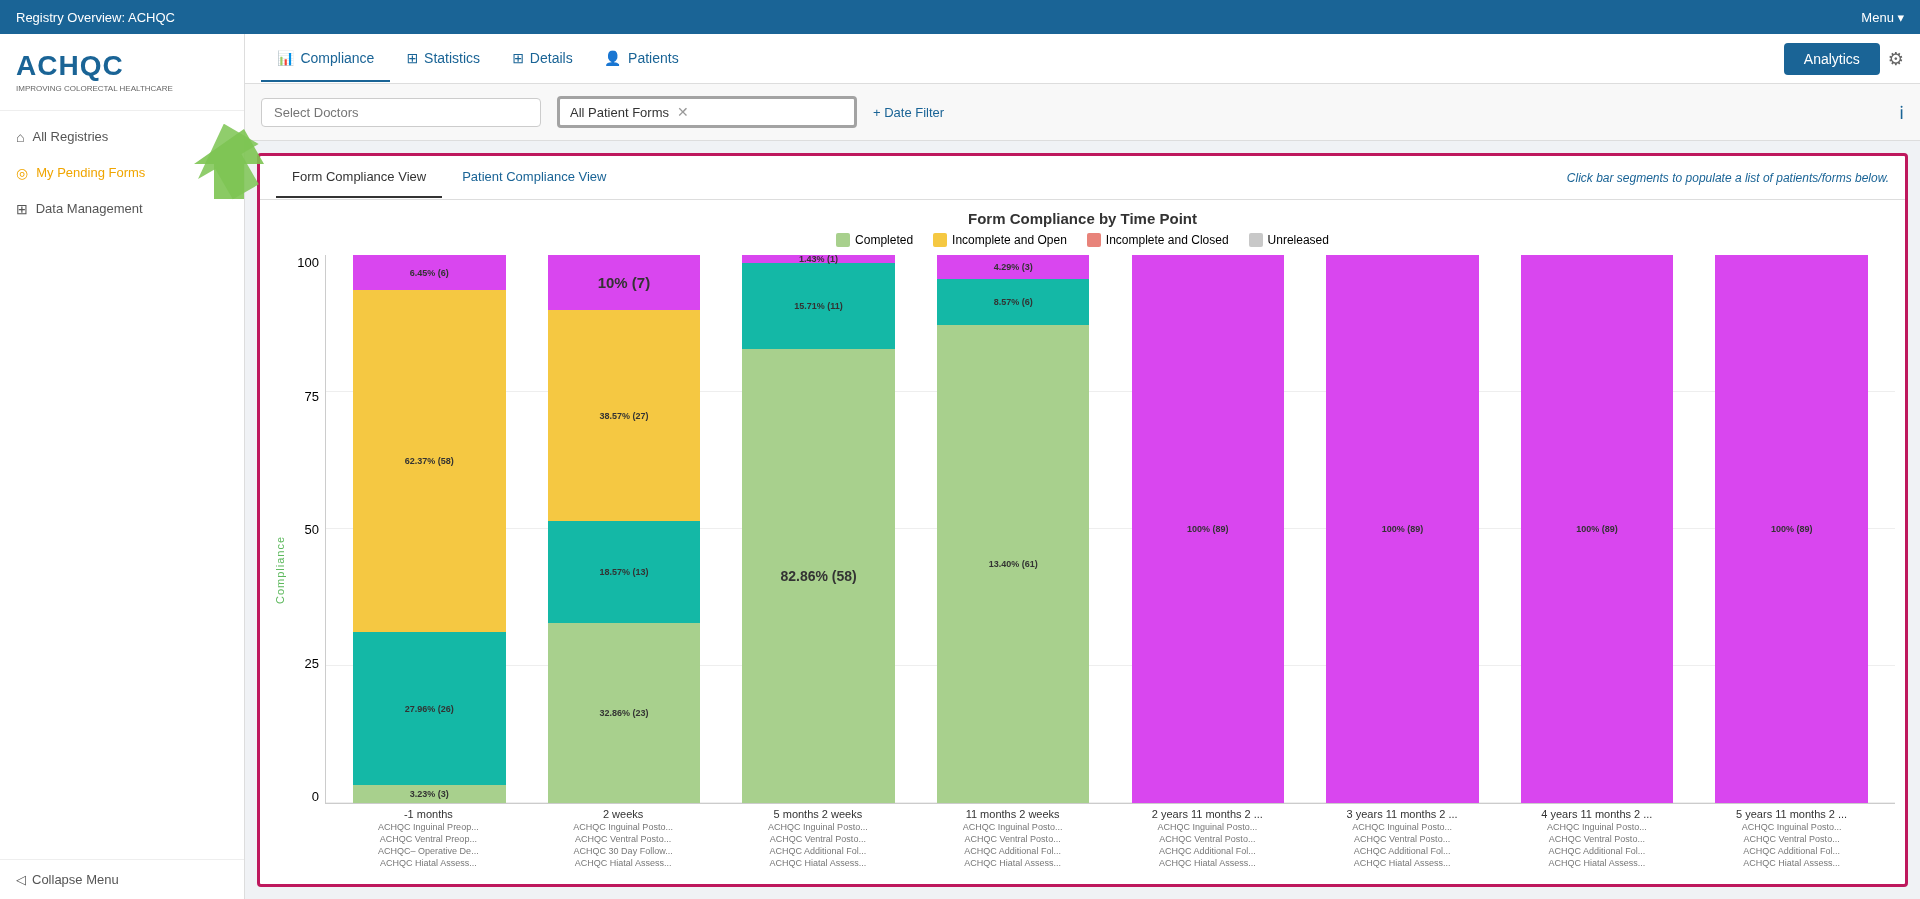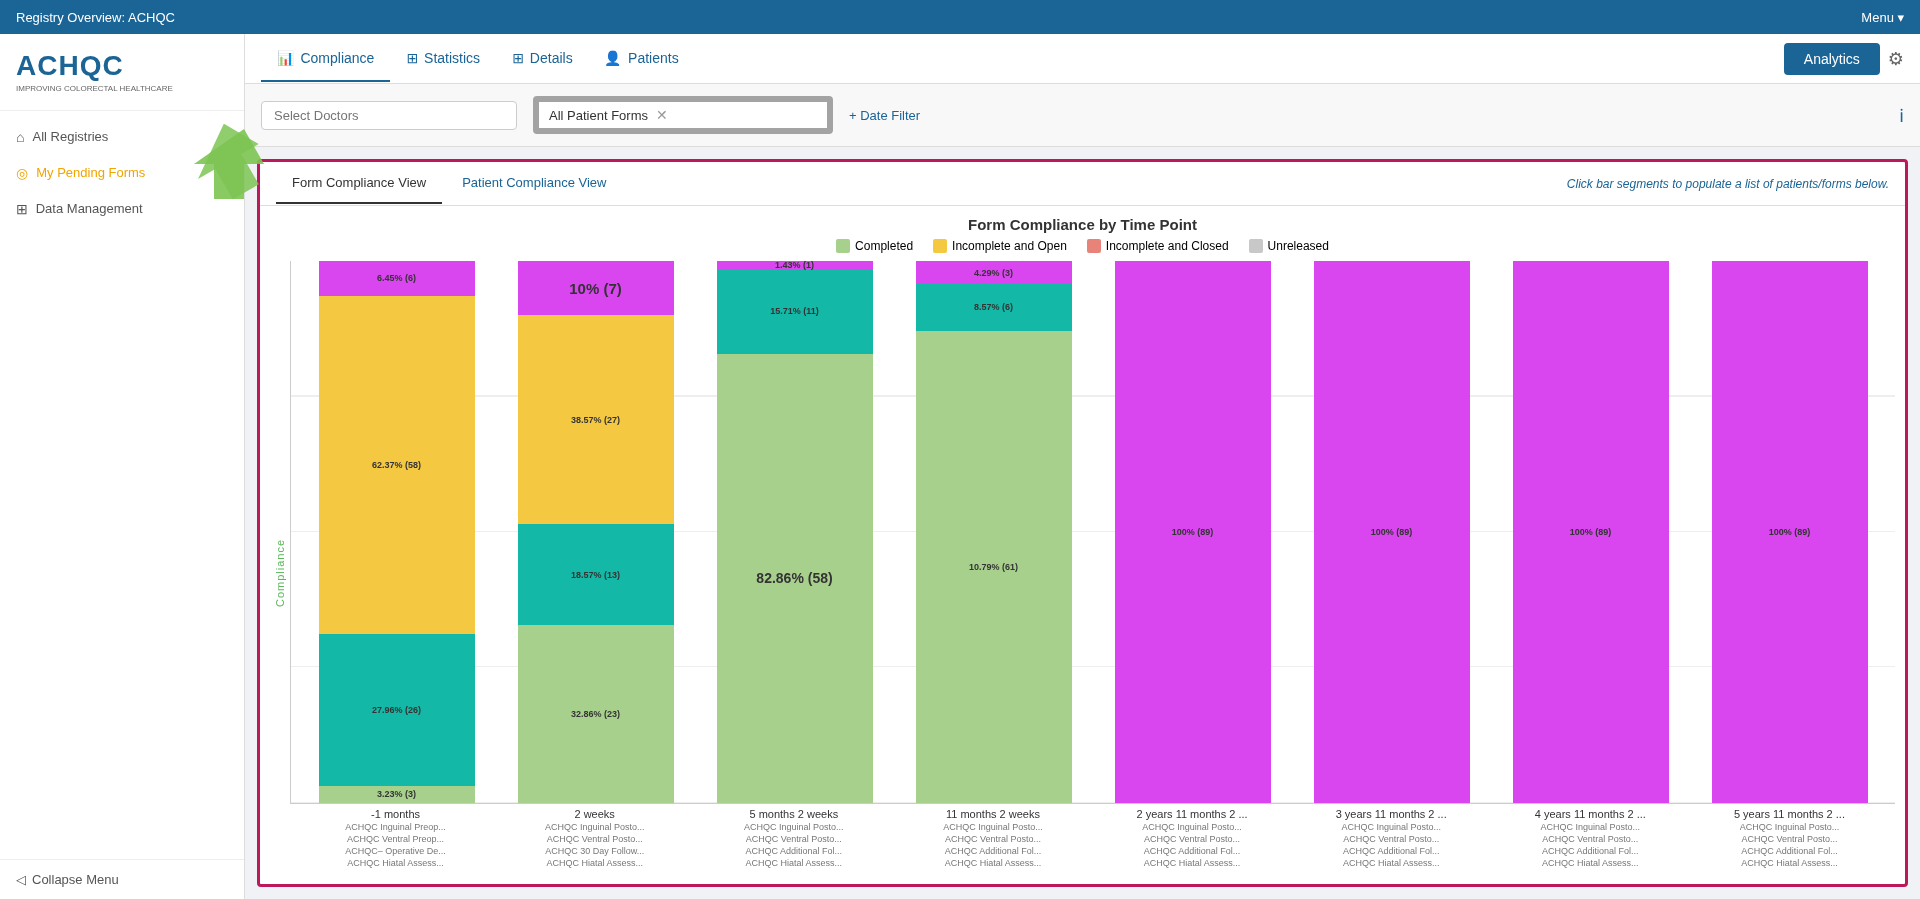--- a/index.html
+++ b/index.html
@@ -147,26 +147,26 @@
       gap: 16px;
       border-bottom: 1px solid #ddd;
       flex-shrink: 0;
     }
     .select-doctors-input {
       border: 1px solid #ccc;
       border-radius: 4px;
       padding: 6px 12px;
       font-size: 13px;
       color: #999;
-      width: 256px;
+      width: 280px;
       background: white;
     }
     .patient-forms-tag {
       background: white;
-      border: 6px solid #a3a3a3;
+      border: 3px solid #a3a3a3;
       border-radius: 4px;
       padding: 5px 10px;
       display: flex;
       align-items: center;
       gap: 8px;
       font-size: 13px;
       color: #333;
       width: 300px;
     }
     .tag-x { color: #999; cursor: pointer; font-size: 14px; }
@@ -502,20 +502,27 @@
             <span>Unreleased</span>
           </div>
         </div>
 
         <div class="bar-chart-container">
 
           <div class="y-label-area">
             <span class="y-axis-title">Compliance</span>
           </div>
 
+          <div class="y-axis">
+            <span>100</span>
+            <span>75</span>
+            <span>50</span>
+            <span>25</span>
+            <span>0</span>
+          </div>
 
           <div class="chart-area">
             <div class="bars-row" id="bars-row">
                 <div class="bar-group">
                   <div style="width: 80%; margin: 0px auto; height: 100%; display: flex; flex-direction: column-reverse; align-items: stretch;">
                     <div class="bar-segment completed" style="height: 3.23%; flex-shrink: 0; font-size: 9px; font-weight: bold; color: rgb(51, 51, 51); display: flex; align-items: center; justify-content: center; white-space: nowrap;">3.23% (3)</div>
                     <div class="bar-segment incomplete-closed" style="height: 27.96%; flex-shrink: 0; font-size: 9px; font-weight: bold; color: rgb(51, 51, 51); display: flex; align-items: center; justify-content: center; white-space: nowrap;">27.96% (26)</div>
                     <div class="bar-segment incomplete-open" style="height: 62.37%; flex-shrink: 0; font-size: 9px; font-weight: bold; color: rgb(51, 51, 51); display: flex; align-items: center; justify-content: center; white-space: nowrap;">62.37% (58)</div>
                     <div class="bar-segment unreleased" style="height: 6.45%; flex-shrink: 0; font-size: 9px; font-weight: bold; color: rgb(51, 51, 51); display: flex; align-items: center; justify-content: center; white-space: nowrap;">6.45% (6)</div>
                   </div>
@@ -530,21 +537,21 @@
                 </div>
                 <div class="bar-group">
                   <div style="width: 80%; margin: 0px auto; height: 100%; display: flex; flex-direction: column-reverse; align-items: stretch;">
                     <div class="bar-segment completed" style="height: 82.86%; flex-shrink: 0; font-size: 14px; font-weight: bold; color: rgb(51, 51, 51); display: flex; align-items: center; justify-content: center; white-space: nowrap;">82.86% (58)</div>
                     <div class="bar-segment incomplete-closed" style="height: 15.71%; flex-shrink: 0; font-size: 9px; font-weight: bold; color: rgb(51, 51, 51); display: flex; align-items: center; justify-content: center; white-space: nowrap;">15.71% (11)</div>
                     <div class="bar-segment unreleased" style="height: 1.43%; flex-shrink: 0; font-size: 9px; font-weight: bold; color: rgb(51, 51, 51); display: flex; align-items: center; justify-content: center; white-space: nowrap;">1.43% (1)</div>
                   </div>
                 </div>
                 <div class="bar-group">
                   <div style="width: 80%; margin: 0px auto; height: 100%; display: flex; flex-direction: column-reverse; align-items: stretch;">
-                    <div class="bar-segment completed" style="height: 87.14%; flex-shrink: 0; font-size: 9px; font-weight: bold; color: rgb(51, 51, 51); display: flex; align-items: center; justify-content: center; white-space: nowrap;">10.79% (61)</div>
+                    <div class="bar-segment completed" style="height: 87.14%; flex-shrink: 0; font-size: 9px; font-weight: bold; color: rgb(51, 51, 51); display: flex; align-items: center; justify-content: center; white-space: nowrap;">13.40% (61)</div>
                     <div class="bar-segment incomplete-closed" style="height: 8.57%; flex-shrink: 0; font-size: 9px; font-weight: bold; color: rgb(51, 51, 51); display: flex; align-items: center; justify-content: center; white-space: nowrap;">8.57% (6)</div>
                     <div class="bar-segment unreleased" style="height: 4.29%; flex-shrink: 0; font-size: 9px; font-weight: bold; color: rgb(51, 51, 51); display: flex; align-items: center; justify-content: center; white-space: nowrap;">4.29% (3)</div>
                   </div>
                 </div>
                 <div class="bar-group">
                   <div style="width: 80%; margin: 0px auto; height: 100%; display: flex; flex-direction: column-reverse; align-items: stretch;">
                     <div class="bar-segment unreleased" style="height: 100%; flex-shrink: 0; font-size: 9px; font-weight: bold; color: rgb(51, 51, 51); display: flex; align-items: center; justify-content: center; white-space: nowrap;">100% (89)</div>
                   </div>
                 </div>
                 <div class="bar-group">

